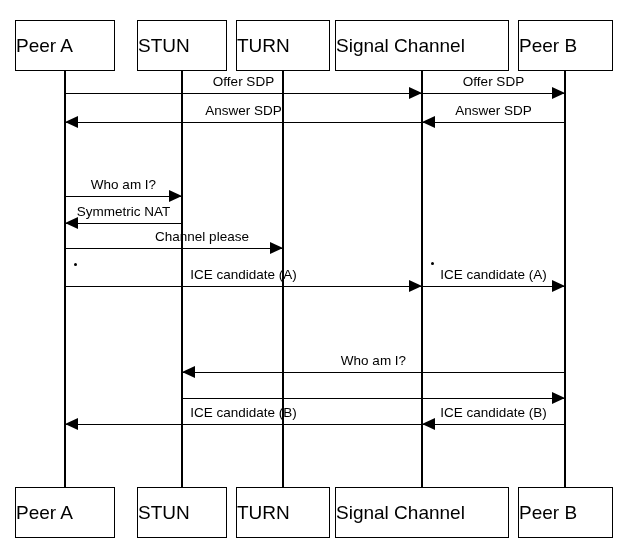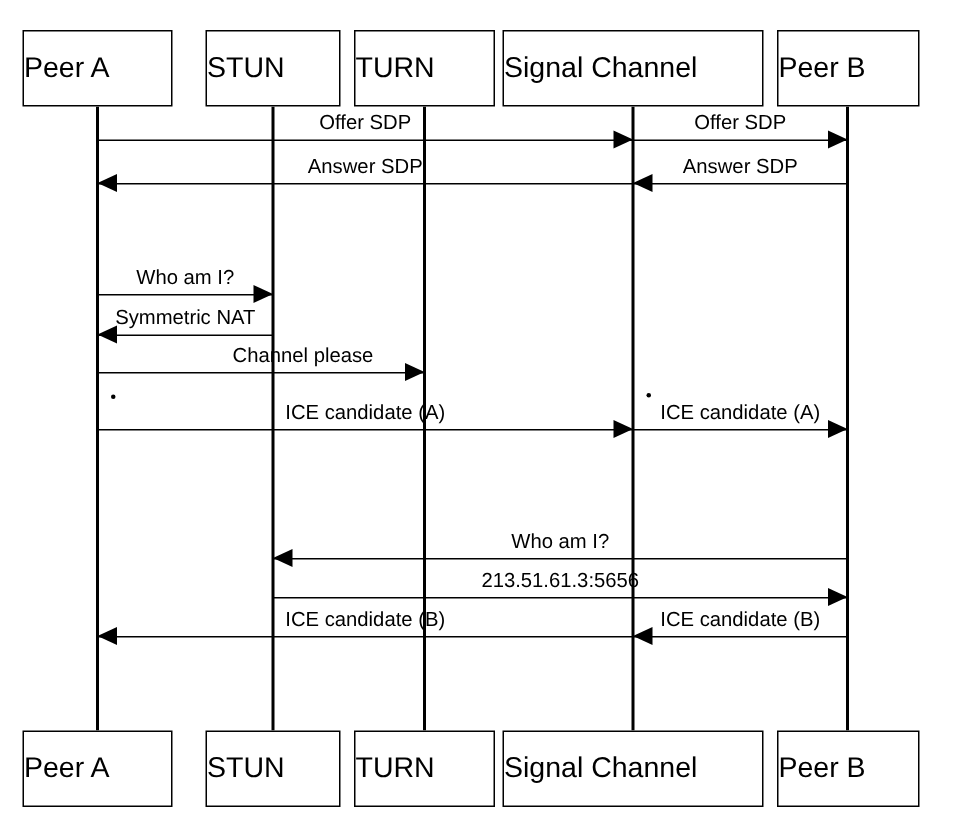--- a/index.html
+++ b/index.html
@@ -124,21 +124,20 @@
     <div class="arrow-right" style="top: 280px; left: 409px;"></div>
     <div class="msg-label" style="left: 65px; top: 267px; width: 357px;">ICE candidate (A)</div>
     <div class="msg-line" style="left: 422px; top: 286px; width: 143px;"></div>
     <div class="arrow-right" style="top: 280px; left: 552px;"></div>
     <div class="msg-label" style="left: 422px; top: 267px; width: 143px;">ICE candidate (A)</div>
     <div class="msg-line" style="left: 182px; top: 372px; width: 383px;"></div>
     <div class="arrow-left" style="top: 366px; left: 182px;"></div>
     <div class="msg-label" style="left: 182px; top: 353px; width: 383px;">Who am I?</div>
     <div class="msg-line" style="left: 182px; top: 398px; width: 383px;"></div>
     <div class="arrow-right" style="top: 392px; left: 552px;"></div>
-    <div class="msg-label" style="left: 182px; top: 379px; width: 383px;">213.51.61.3:5656</div>
     <div class="msg-line" style="left: 65px; top: 424px; width: 357px;"></div>
     <div class="arrow-left" style="top: 418px; left: 65px;"></div>
     <div class="msg-label" style="left: 65px; top: 405px; width: 357px;">ICE candidate (B)</div>
     <div class="msg-line" style="left: 422px; top: 424px; width: 143px;"></div>
     <div class="arrow-left" style="top: 418px; left: 422px;"></div>
     <div class="msg-label" style="left: 422px; top: 405px; width: 143px;">ICE candidate (B)</div>
     <div class="dot" style="left: 74px; top: 263px;"></div>
     <div class="dot" style="left: 431px; top: 262px;"></div>
   </div>
 

